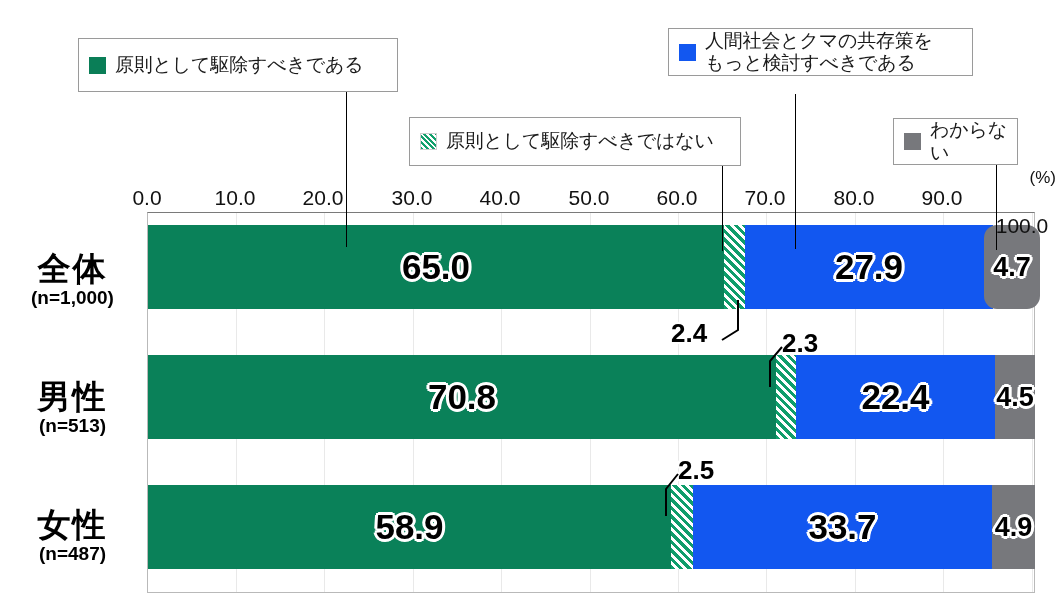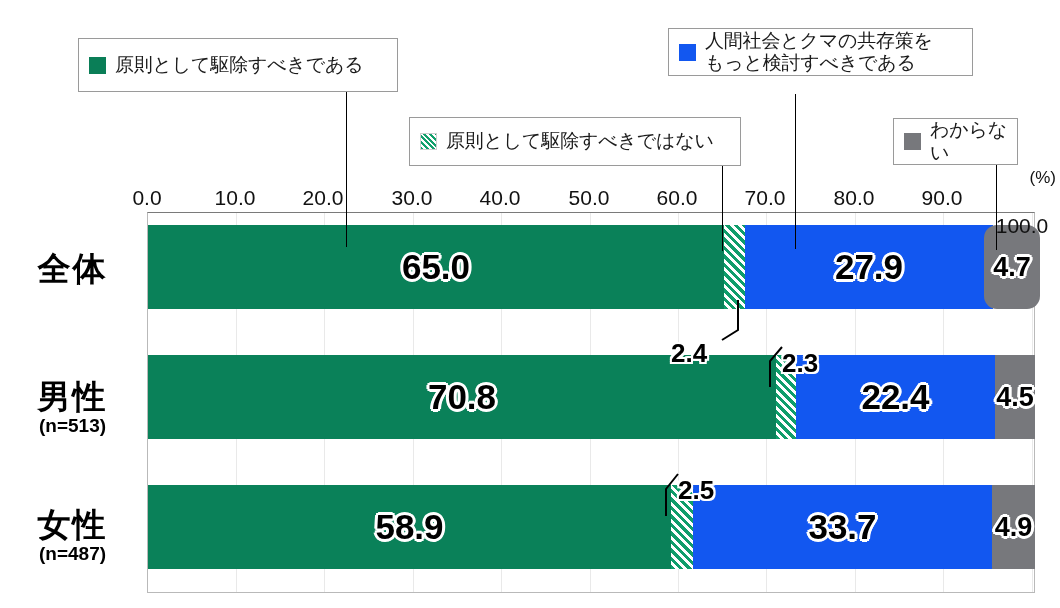--- a/index.html
+++ b/index.html
@@ -83,21 +83,20 @@
   }
   .rowlabel .name{font-size:33px;font-weight:bold;color:#000;line-height:1.05;letter-spacing:2px;}
   .rowlabel .n{font-size:19px;font-weight:bold;color:#000;line-height:1.2;}
 
   
   .callout{
     position:absolute;font-size:26px;font-weight:bold;color:#000;
     z-index:6;white-space:nowrap;
     text-shadow:2px 0 #fff,-2px 0 #fff,0 2px #fff,0 -2px #fff,
       2px 2px #fff,-2px 2px #fff,2px -2px #fff,-2px -2px #fff;
-    margin-top:20px;
   }
   .callout-line{position:absolute;z-index:6;}
 </style>
 </head>
 <body>
 
 <div class="stage">
 
   <div class="leader" style="left:346px;top:92px;height:155px;"></div>
   <div class="leader" style="left:722px;top:166px;height:85px;"></div>
@@ -187,20 +186,21 @@
         <span class="val">33.7</span>
       </div>
       <div class="bar seg-gray" style="left:844px;width:43px;">
         <span class="val small">4.9</span>
       </div>
     </div>
   </div>
 
   <div class="rowlabel" style="top:252px;">
     <div class="name">全体</div>
+    <div class="n">(n=1,000)</div>
   </div>
   <div class="rowlabel" style="top:380px;">
     <div class="name">男性</div>
     <div class="n">(n=513)</div>
   </div>
   <div class="rowlabel" style="top:508px;">
     <div class="name">女性</div>
     <div class="n">(n=487)</div>
   </div>
 

